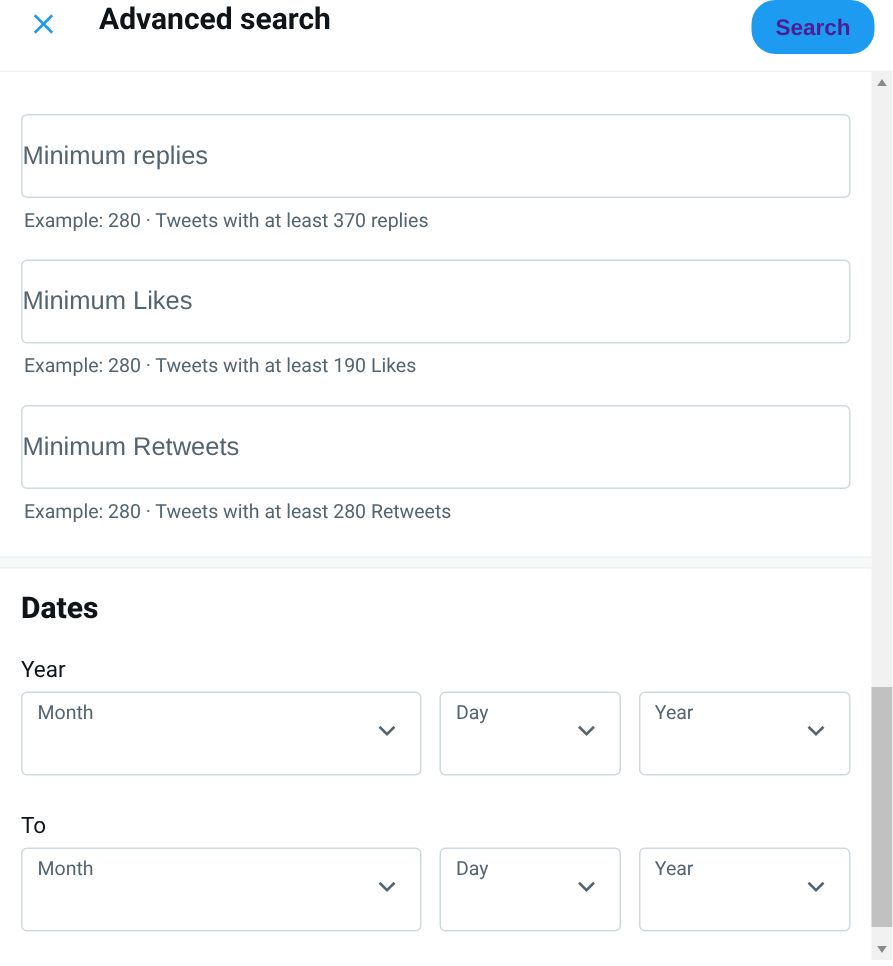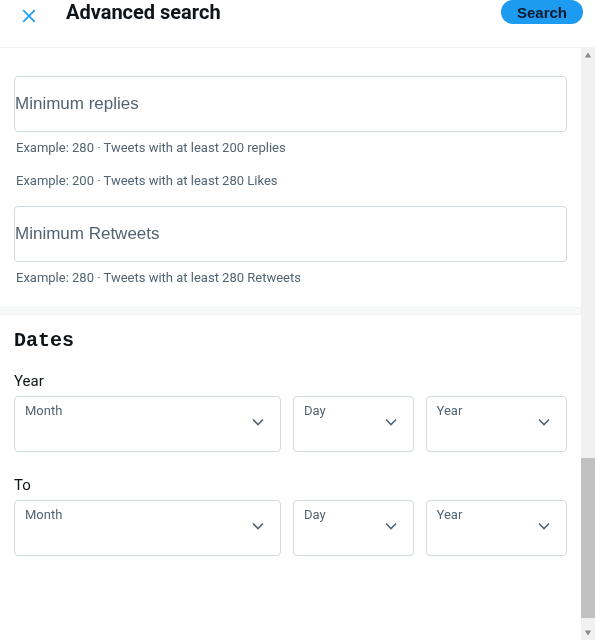--- a/index.html
+++ b/index.html
@@ -42,25 +42,25 @@
   }
   .title {
     font-size: 20px;
     font-weight: 700;
     flex: 1;
     color: #0f1419;
   }
   .search-btn {
     background: #1d9bf0;
     border: none;
-    color: #0f172a;
+    color: #4c1d95;
     font-size: 15px;
     font-weight: 700;
     padding: 0 16px;
-    height: 24px;
+    height: 36px;
     border-radius: 16px;
     cursor: pointer;
   }
   .scroll-area {
     position: absolute;
     top: 48px;
     left: 0;
     right: 14px;
     bottom: 4px;
     overflow-y: auto;
@@ -98,21 +98,20 @@
     height: 8px;
     background: #f7f9f9;
     border-top: 1px solid #eff3f4;
     border-bottom: 1px solid #eff3f4;
   }
   .section-title {
     font-size: 20px;
     font-weight: 800;
     padding: 14px 14px 10px 14px;
     color: #0f1419;
-    font-family: Liberation Mono, monospace;
   }
   .date-label {
     font-size: 15px;
     color: #0f1419;
     padding: 10px 14px 6px 14px;
   }
   .date-row {
     display: flex;
     gap: 12px;
     padding: 0 14px 14px 14px;
@@ -196,23 +195,26 @@
   <button class="search-btn">Search</button>
 </div>
 
 <div class="scroll-area">
 
   <div class="section-block">
     <div style="height:16px"></div>
     <div class="field-wrap">
       <input class="text-input" placeholder="Minimum replies" style="">
     </div>
-    <div class="hint">Example: 280 · Tweets with at least 200 replies</div>
-
-    <div class="hint">Example: 200 · Tweets with at least 280 Likes</div>
+    <div class="hint">Example: 280 · Tweets with at least 370 replies</div>
+
+    <div class="field-wrap">
+      <input class="text-input" placeholder="Minimum Likes" style="">
+    </div>
+    <div class="hint">Example: 280 · Tweets with at least 190 Likes</div>
 
     <div class="field-wrap">
       <input class="text-input" placeholder="Minimum Retweets" style="">
     </div>
     <div class="hint" style="">Example: 280 · Tweets with at least 280 Retweets</div>
   </div>
 
   <div class="gap"></div>
 
   <div class="section-title">Dates</div>

